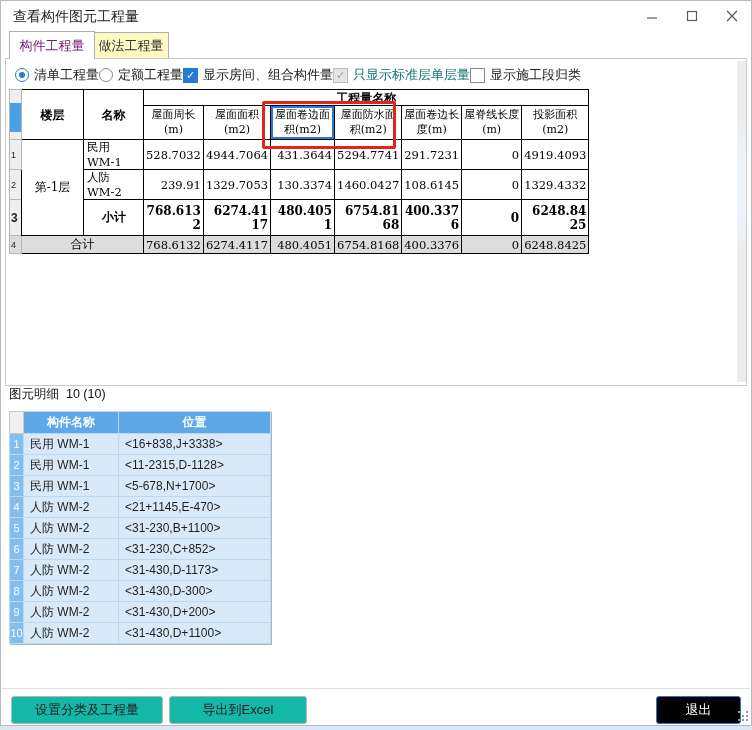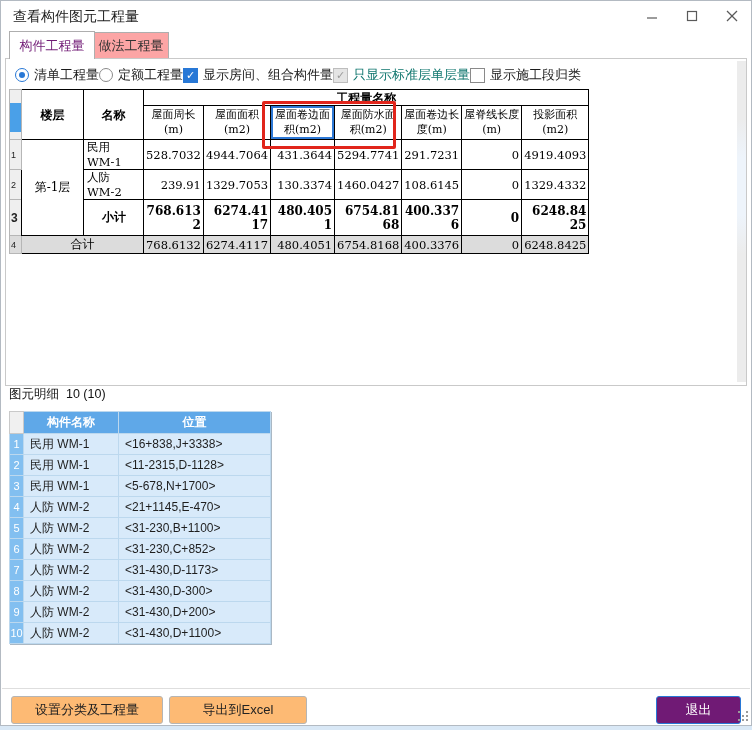--- a/index.html
+++ b/index.html
@@ -19,21 +19,21 @@
   .winbtns{position:absolute;right:6px;top:4px;display:flex;gap:14px;}
   .winbtn{width:26px;height:22px;display:flex;align-items:center;justify-content:center;cursor:default;}
   .winbtn svg{stroke:#5a5a5a;stroke-width:1.2;fill:none;}
   
   .tab{position:absolute;font-size:13px;display:flex;align-items:center;justify-content:center;}
   .tab.active{
     left:8px;top:30px;width:84px;height:27px;background:#fff;color:#701a75;
     border:1px solid #aeaeae;border-bottom:none;z-index:3;
   }
   .tab.inactive{
-    left:92px;top:31px;width:74px;height:26px;background:#fca5a5;color:#333;
+    left:92px;top:31px;width:74px;height:26px;background:#fef9c3;color:#333;
     border:1px solid #aeaeae;border-bottom:none;z-index:1;
   }
   .panel{
     position:absolute;left:4px;top:57px;width:740px;height:326px;
     border:1px solid #c9c9c9;background:#fff;z-index:2;
   }
   .scroll-strip{
     position:absolute;right:5px;top:60px;width:9px;height:321px;
     background:linear-gradient(#ececec 0%, #ececec 18%, #eef4fb 30%, #eef4fb 48%, #ececec 60%, #ececec 100%);
     z-index:4;
@@ -81,26 +81,26 @@
   .dt th,.dt td{border:1px solid #bcd8ee;box-sizing:border-box;overflow:hidden;padding:0;}
   .dt th{height:22px;background:#5fa8e8;color:#fff;font-weight:bold;text-align:center;}
   .dt th.corner{background:#f0f0f0;border-color:#c9c9c9;}
   .dt td{height:21px;background:#d8eafa;color:#1e1e1e;}
   .dt td.rn{background:#82bff0;color:#fff;text-align:center;font-size:11px;}
   .dt td.cn,.dt td.cp{padding-left:6px;}
   
   .footer-sep{position:absolute;left:1px;right:1px;top:687px;border-top:1px solid #dedede;z-index:2;}
   .btn{
     position:absolute;top:695px;height:28px;box-sizing:border-box;
-    background:#fdba74;border:1px solid #b5b5b5;border-radius:3px;
+    background:#14b8a6;border:1px solid #b5b5b5;border-radius:3px;
     font-size:13px;color:#222;display:flex;align-items:center;justify-content:center;
   }
   .btn.b1{left:10px;width:152px;}
   .btn.b2{left:168px;width:138px;}
-  .btn.primary{left:655px;width:85px;background:#701a75;border:1px solid #2878d6;color:#fff;}
+  .btn.primary{left:655px;width:85px;background:#000000;border:1px solid #2878d6;color:#fff;}
   .grip{position:absolute;right:3px;bottom:4px;width:10px;height:10px;}
   .grip::after{
     content:"";position:absolute;left:0;top:0;width:2px;height:2px;background:#9a9a9a;
     box-shadow:8px 0 0 #9a9a9a,8px 4px 0 #9a9a9a,8px 8px 0 #9a9a9a,4px 4px 0 #9a9a9a,4px 8px 0 #9a9a9a,0 8px 0 #9a9a9a;
     transform:translate(0,0);
   }
 </style>
 </head>
 <body>
 

